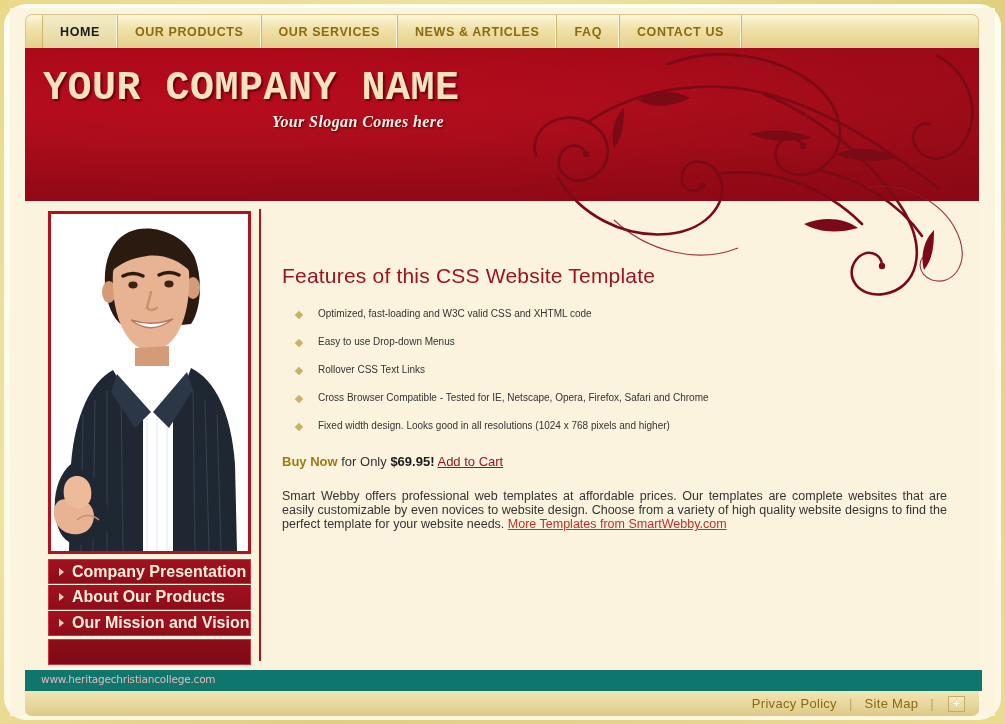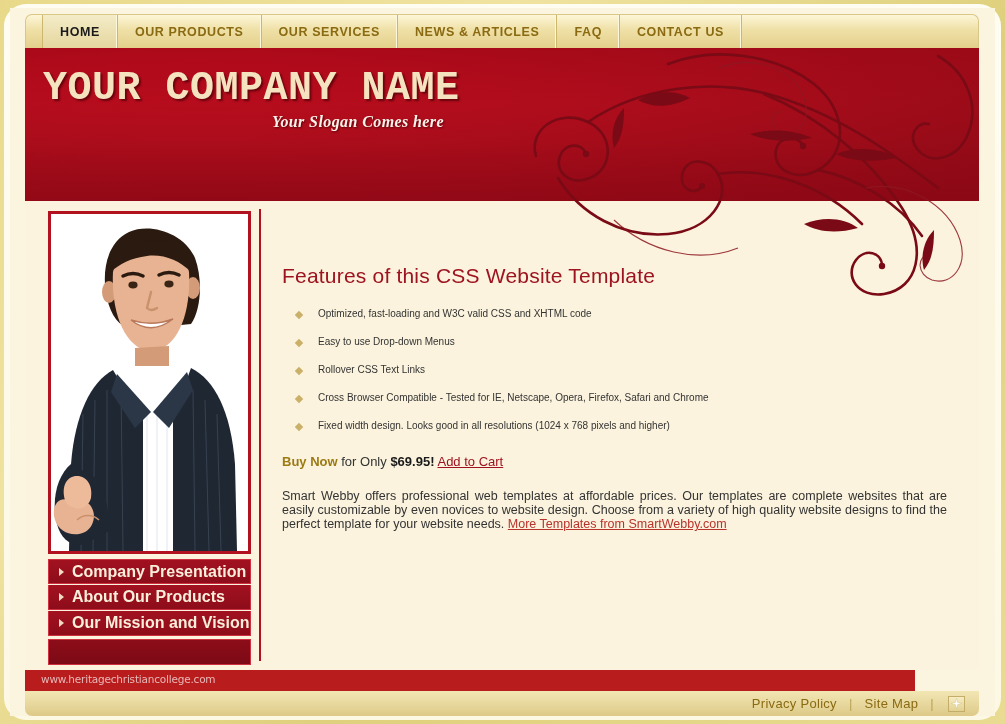--- a/index.html
+++ b/index.html
@@ -227,22 +227,22 @@
   }
   .para a {
     color:#b8332c;
     text-decoration:underline;
     cursor:pointer;
   }
 
   
   .footer-red {
     position:absolute; left:15px; top:662px;
-    width:890px; height:21px;
-    background:#b91c1c;
+    width:957px; height:21px;
+    background:#0f766e;
     z-index:2;
     overflow:hidden;
   }
   .watermark {
     position:absolute; left:16px; top:3px;
     font-size:10.5px;
     color:#e8b8b8;
     letter-spacing:-0.2px;
     white-space:nowrap;
     font-family:"DejaVu Sans", sans-serif;

